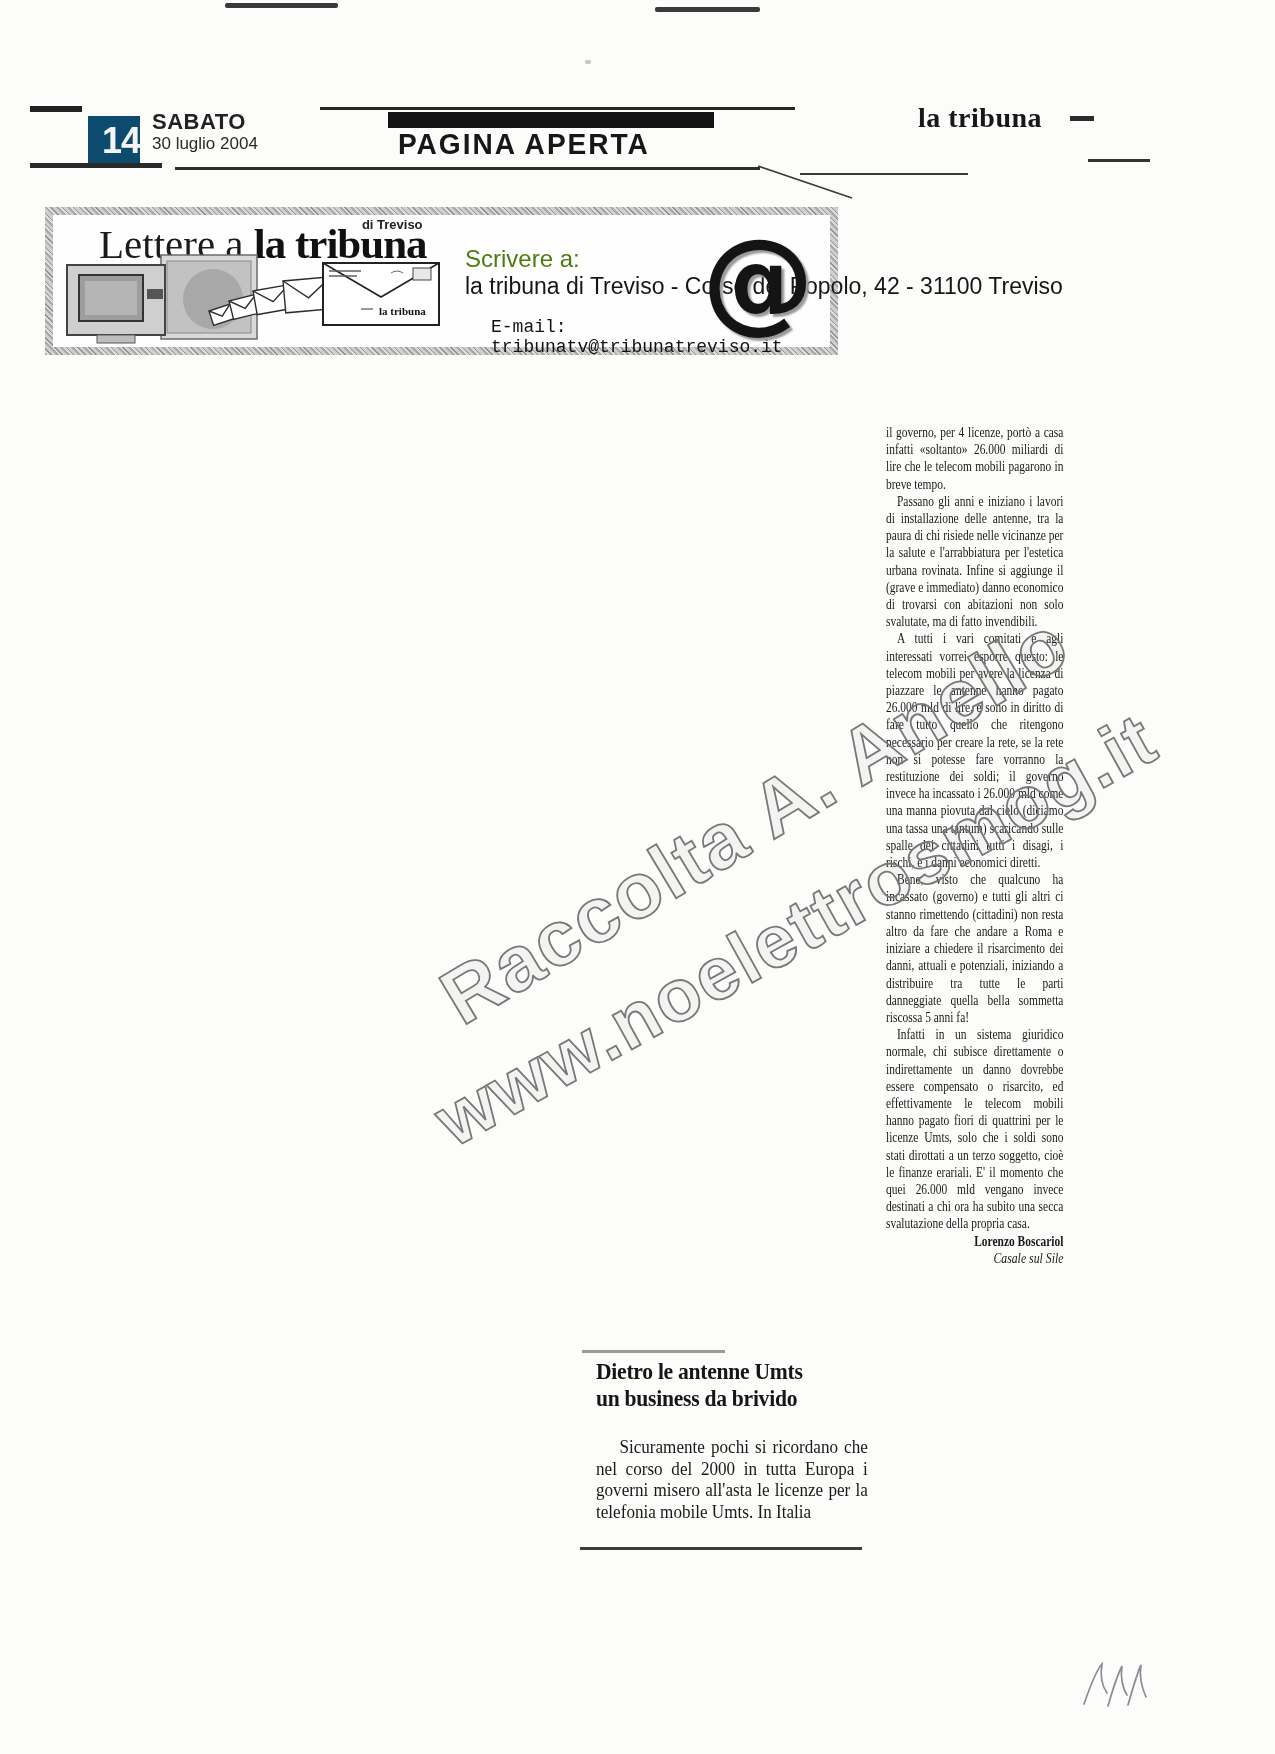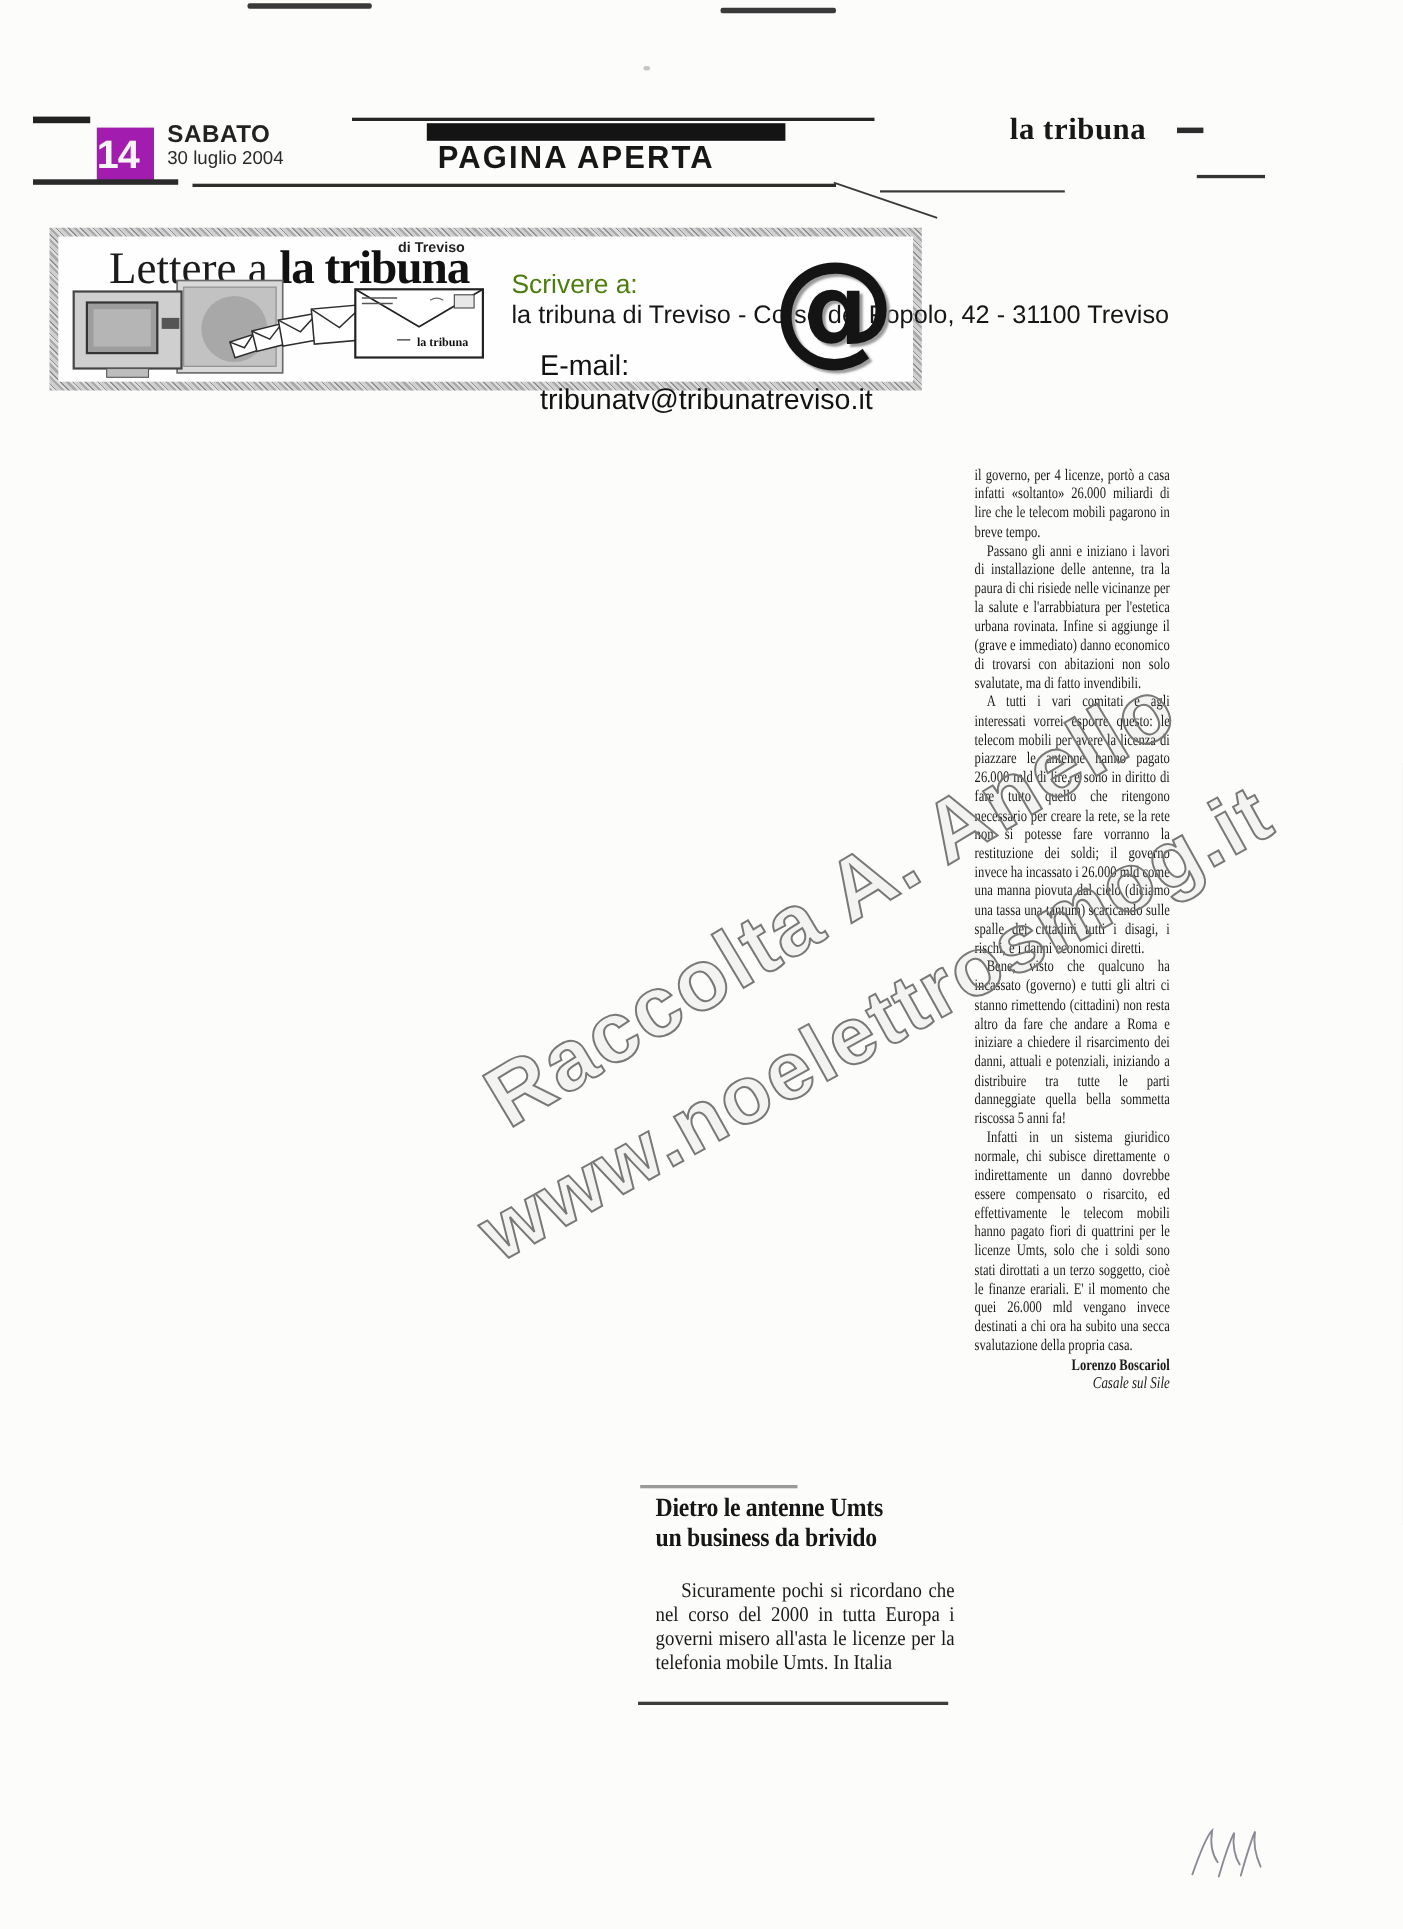--- a/index.html
+++ b/index.html
@@ -11,22 +11,22 @@
     background:#fcfcfb;
     overflow:hidden;
     font-family:"Liberation Serif","DejaVu Serif",serif;
     color:#1c1c1c;
   }
   .abs{position:absolute;}
 
   
   .top-dash{background:#3a3a3a;height:5px;border-radius:2px;}
   .pagenum-box{
-    left:88px;top:116px;width:52px;height:49px;background:#a21caf;
-    display:flex;align-items:center;justify-content:flex-start;
+    left:88px;top:116px;width:52px;height:49px;background:#0c4a6e;
+    display:flex;align-items:center;justify-content:flex-end;
   }
   .pagenum-box span{
     color:#f5f5f5;font-family:"Liberation Sans","DejaVu Sans",sans-serif;
     font-size:36px;font-weight:700;letter-spacing:-1px;
   }
   .day{
     left:152px;top:109px;
     font-family:"Liberation Sans","DejaVu Sans",sans-serif;
     font-size:22px;font-weight:700;color:#222;letter-spacing:.5px;
   }
@@ -75,22 +75,22 @@
     font-family:"Liberation Sans","DejaVu Sans",sans-serif;
     font-size:24px;color:#4d7c0f;
   }
   .address{
     position:absolute;left:412px;top:58px;
     font-family:"Liberation Sans","DejaVu Sans",sans-serif;
     font-size:23px;color:#161616;white-space:nowrap;
   }
   .email{
     position:absolute;left:438px;top:102px;
-    font-family:Liberation Sans, sans-serif;
-    font-size:26px;color:#121212;
+    font-family:Liberation Mono, monospace;
+    font-size:18px;color:#121212;
   }
   .at-symbol{
     position:absolute;right:16px;top:0px;
     font-family:"DejaVu Sans","Liberation Sans",sans-serif;
     font-size:112px;line-height:128px;font-weight:800;color:#141414;
     text-shadow:3px 3px 2px #9a9a9a;
   }
 
   
   .right-col{

